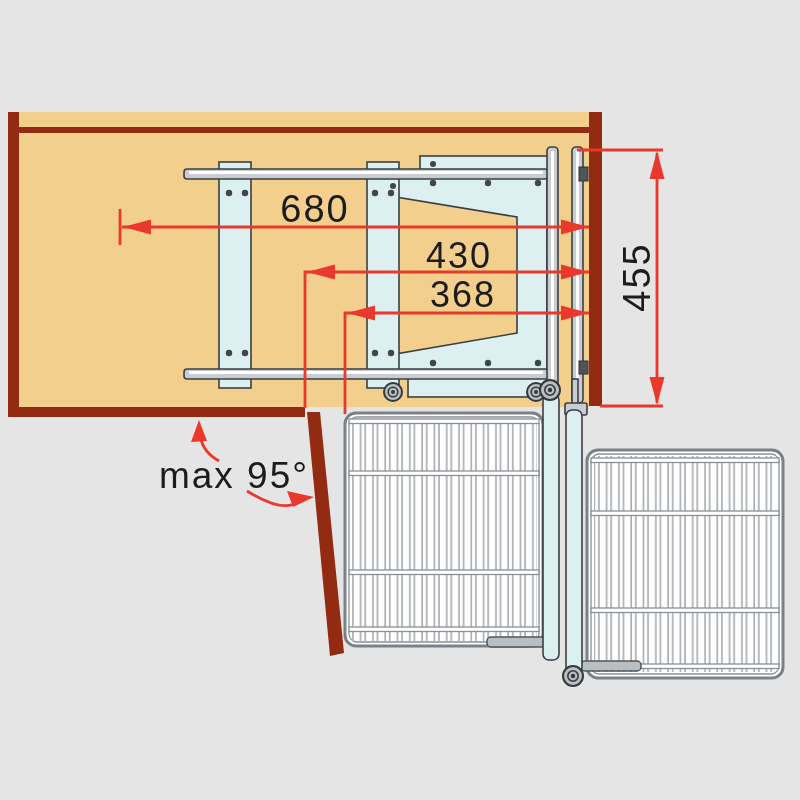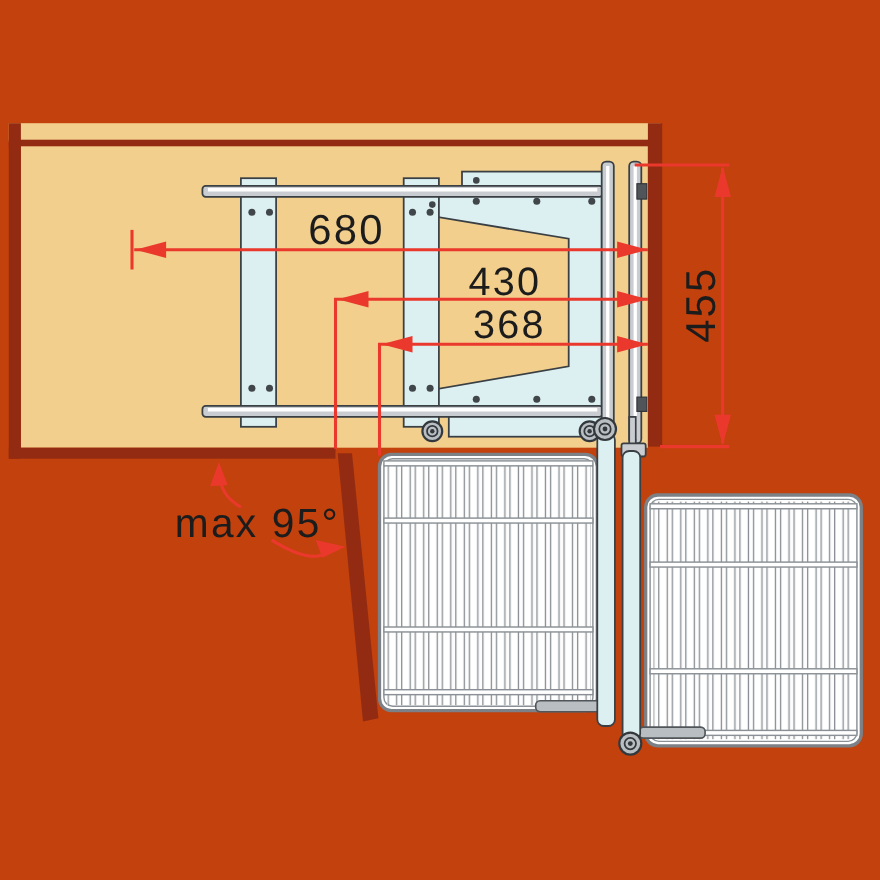--- a/index.html
+++ b/index.html
@@ -1,16 +1,16 @@
 <!DOCTYPE html>
 <html style="--carcass: #932b12; --panel_tan: #f2cf8d; --dimension_red: #ea392c; --mechanism_blue: #dceff1; --rail_gray: #c9cdd1; --wire_gray: #8a9095; --outline: #3a3f44; --text: #1c1c1c; --background: #ffffff;"><head>
 <meta charset="utf-8">
 <style>
   html,body{margin:0;padding:0;background:#fff;}
-  .stage{width:800px;height:800px;background:#c2410c;position:relative;overflow:hidden;}
+  .stage{width:800px;height:800px;background:#e5e5e5;position:relative;overflow:hidden;}
   svg{display:block;}
   .tan{fill:var(--panel_tan,#f2cf8d);}
   .carcass{fill:var(--carcass,#932b12);}
   .blue{fill:var(--mechanism_blue,#dceff1);stroke:var(--outline,#3a3f44);stroke-width:1.6;}
   .rail{fill:var(--rail_gray,#c9cdd1);stroke:var(--outline,#3a3f44);stroke-width:1.6;}
   .rail-hl{stroke:#ffffff;stroke-width:3;fill:none;}
   .clip{fill:#50555a;stroke:#2e3236;stroke-width:1;}
   .screw{fill:#41464b;}
   .boss{fill:#b9bec3;stroke:#33383c;stroke-width:2;}
   .boss-ring{fill:none;stroke:#33383c;stroke-width:1.6;}

